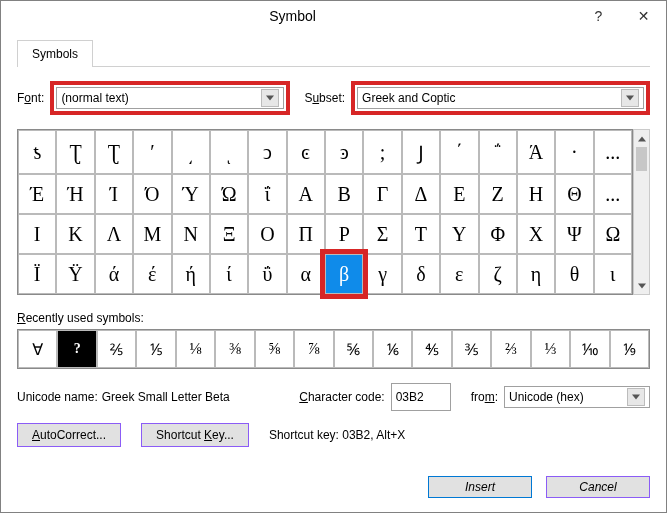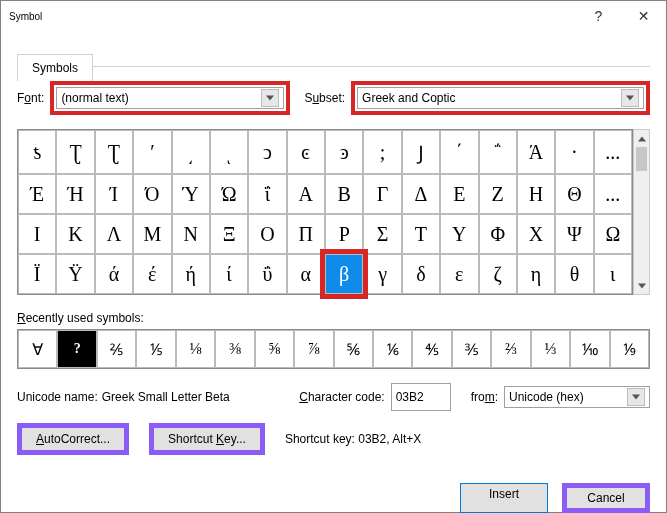--- a/index.html
+++ b/index.html
@@ -1,24 +1,24 @@
 <!DOCTYPE html>
 <html><head>
 <meta charset="utf-8">
 <style>
   * { box-sizing: border-box; font-family: "Segoe UI", Tahoma, sans-serif; font-size: 12px; }
   body { margin: 0; background: #fff; }
   .window { width: 667px; height: 513px; border: 1px solid #818181; background: #fff; display: flex; flex-direction: column; }
   .titlebar { height: 30px; display: flex; align-items: center; padding-left: 8px; }
-  .titlebar .title { flex: 1; font-size: 10px; }
+  .titlebar .title { flex: 1; font-size: 14px; text-align: center; }
   .tbbtn { width: 45px; height: 30px; text-align: center; line-height: 30px; font-size: 14px; color: #333; }
   .content { flex: 1; padding: 8px 16px 14px 16px; display: flex; flex-direction: column; }
   .tabs { display: flex; border-bottom: 1px solid #d0d0d0; }
   .tab { padding: 6px 14px; border: 1px solid transparent; border-bottom: none; cursor: default; }
-  .tab.active { border-color: #d0d0d0; background: #fff; position: relative; top: 15px; }
+  .tab.active { border-color: #d0d0d0; background: #fff; position: relative; top: 1px; }
   .row1 { display: flex; align-items: center; gap: 6px; margin-top: 14px; }
   .label { font-size: 12px; }
   .ul { text-decoration: underline; }
   .dropdown { position: relative; border: 1px solid #a0a0a0; background: #fff; display: flex; align-items: center; padding: 2px 4px; height: 22px; justify-content: space-between; }
   .dropdown .dval { flex: 1; font-size: 12px; }
   .dropdown .darrow { width: 18px; height: 18px; border: 1px solid #bcbcbc; background: #e7e7e7; display: flex; align-items: center; justify-content: center; }
   .dropdown .darrow svg { width: 8px; height: 6px; }
   .redbox { border: 4px solid #d72626; padding: 2px; }
   .gridwrap { position: relative; margin-top: 14px; display: flex; height: 166px; }
   .grid { border: 1px solid #8a8a8a; display: grid; grid-template-columns: repeat(16, 1fr); flex: 1; }
@@ -31,23 +31,23 @@
   .vscroll .thumb { position: absolute; top: 0; left: 2px; right: 2px; height: 24px; background: #c7c7c7; }
   .section-label { margin-top: 16px; }
   .recent { border: 1px solid #8a8a8a; display: grid; grid-template-columns: repeat(16, 1fr); height: 40px; margin-top: 4px; }
   .rcell { border: 1px solid #bababa; display: flex; align-items: center; justify-content: center; font-family: "Times New Roman", serif; font-size: 16px; background:#fff; }
   .rcell.inv { background:#000; color:#fff; font-weight:bold; font-family:"Segoe UI"; font-size:14px; }
   .meta { margin-top: 14px; display: flex; gap: 20px; align-items: center; }
   .unicodecol { display: flex; gap: 4px; }
   .fieldrow { display: flex; align-items: center; gap: 6px; }
   .textinput { border: 1px solid #a0a0a0; height: 28px; padding: 1px 4px; font-size: 12px; background:#fff; }
   .btnrow { margin-top: 12px; display: flex; gap: 20px; align-items: center; }
-  .btn { border: 5px solid #8b5cf6; background: #e1e1e1; padding: 4px 14px; font-size: 12px; text-align: center; cursor: default; }
+  .btn { border: 1px solid #8b5cf6; background: #e1e1e1; padding: 4px 14px; font-size: 12px; text-align: center; cursor: default; }
   .footer { padding: 14px 16px; display: flex; justify-content: flex-end; gap: 14px; border-top: 0; }
-  .footer .btn { width: 88px; padding: 3px 0; }
+  .footer .btn { width: 104px; padding: 3px 0; font-style: italic; }
   .footer .primary { border: 1px solid #0078d4;}
   svg.chev polygon{fill:#555;}
 </style>
 </head>
 <body>
 
 <div class="window">
   <div class="titlebar">
     <span class="title">Symbol</span>
     <div class="tbbtn">?</div>

